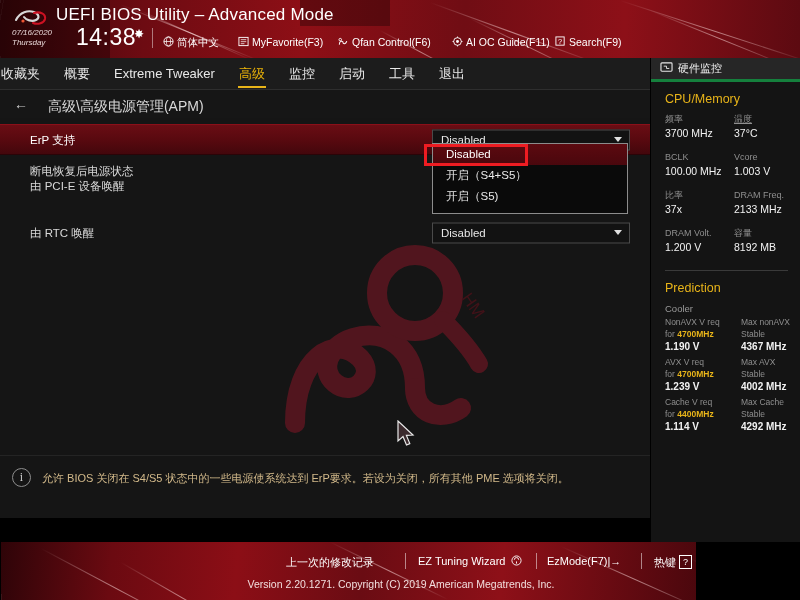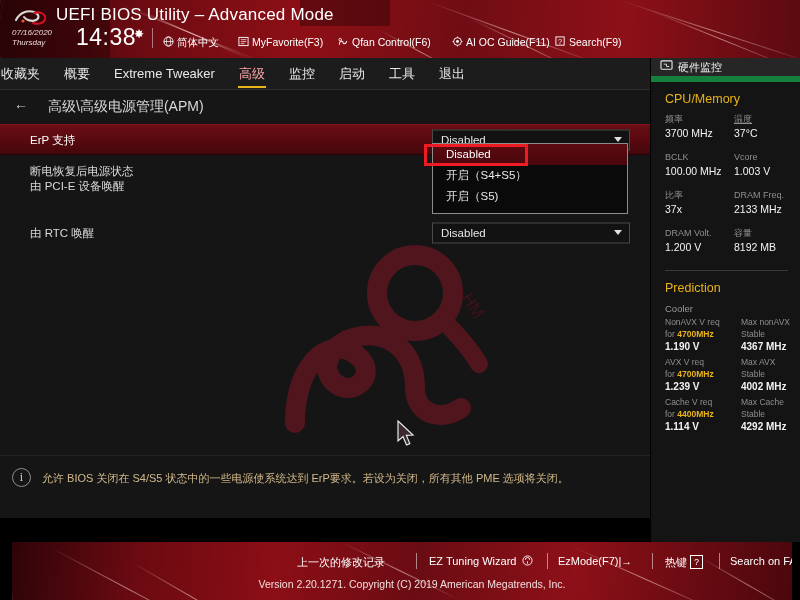--- a/index.html
+++ b/index.html
@@ -40,21 +40,21 @@
   .hdr-tool .ic { display: inline-block; margin-right: 3px; vertical-align: -1px; }
 
   
   .navbar {
     position: absolute; left: 0; top: 58px; width: 650px; height: 32px;
     background: #1c1c1c;
     border-bottom: 1px solid #2e2e2e;
   }
   .tabs { display: flex; align-items: center; height: 32px; gap: 22px; }
   .tab { font-size: 13px; color: #e8e8e8; position: relative; padding: 4px 1px 5px; white-space: nowrap; cursor: default; }
-  .tab.active { color: #fca5a5; }
+  .tab.active { color: #eab308; }
   .tab.active::after {
     content:""; position: absolute; left: 0; right: 0; bottom: 0; height: 2px; background: #e8b419;
   }
 
   
   .crumbbar { position: absolute; left: 0; top: 90px; width: 650px; height: 28px; background: #161616; }
   .crumb-back { position: absolute; left: 14px; top: 6px; font-size: 14px; color: #cfcfcf; }
   .crumb-text { position: absolute; left: 48px; top: 8px; font-size: 14px; color: #d8d8d8; }
 
   
@@ -112,39 +112,39 @@
   }
   .note-text { position: absolute; left: 42px; top: 14px; width: 590px; font-size: 11px; color: #d2b98a; line-height: 16px; }
 
   
   .side {
     position: absolute; left: 650px; top: 58px; width: 150px; height: 484px;
     background: #141414; border-left: 1px solid #000;
   }
   .side-head {
     height: 24px; display: flex; align-items: center; gap: 5px; padding-left: 9px;
-    background: #262626; border-bottom: 6px solid #15803d;
+    background: #262626; border-bottom: 3px solid #15803d;
   }
   .side-head .t { font-size: 11px; color: #f0f0f0; }
   .side-sec { font-size: 12.5px; color: #e8b419; padding: 10px 0 6px 14px; }
   .kv-grid { display: grid; grid-template-columns: 69px 1fr; padding: 0 0 0 14px; row-gap: 0; }
   .kv-k { font-size: 9px; color: #8f8f8f; line-height: 14px; }
   .kv-k.u { text-decoration: underline; }
   .kv-v { font-size: 10.5px; color: #f2f2f2; line-height: 15px; padding-bottom: 9px; }
   .side-div { height: 1px; background: #3a3a3a; margin: 6px 12px 0 14px; }
   .pred-grid { display: grid; grid-template-columns: 76px 1fr; padding-left: 14px; }
   .pr-k { font-size: 8.5px; color: #8f8f8f; line-height: 12px; }
   .pr-k .hz { color: #e8b419; font-weight: bold; }
   .pr-v { font-size: 10px; color: #f2f2f2; line-height: 14px; font-weight: bold; padding-bottom: 2px; }
   .cooler-k { font-size: 9.5px; color: #9a9a9a; padding: 2px 0 2px 14px; }
   .cooler-v { font-size: 11px; color: #f2f2f2; font-weight: bold; padding: 0 0 10px 14px; }
 
   
   .footer {
-    position: absolute; left: 12px; top: 542px; width: 780px; height: 58px;
+    position: absolute; left: 1px; top: 542px; width: 695px; height: 58px;
     background:
       linear-gradient(85deg, rgba(255,255,255,.07) 0 1px, transparent 1px 70px),
       linear-gradient(95deg, #2e0408 0%, #6b0a11 16%, #8c0e16 34%, #6a0c13 52%, #8e1018 72%, #4b070d 100%);
     overflow: hidden;
   }
   .ftr-item { position: absolute; top: 13px; font-size: 11px; color: #ffffff; white-space: nowrap; }
   .ftr-sep { position: absolute; top: 11px; width: 1px; height: 16px; background: rgba(255,255,255,.5); }
   .ftr-ver { position: absolute; top: 36px; left: 0; width: 800px; text-align: center; font-size: 10.5px; color: #f2dede; }
   .kbd {
     display: inline-block; border: 1px solid #fff; font-size: 9px; line-height: 10px;

